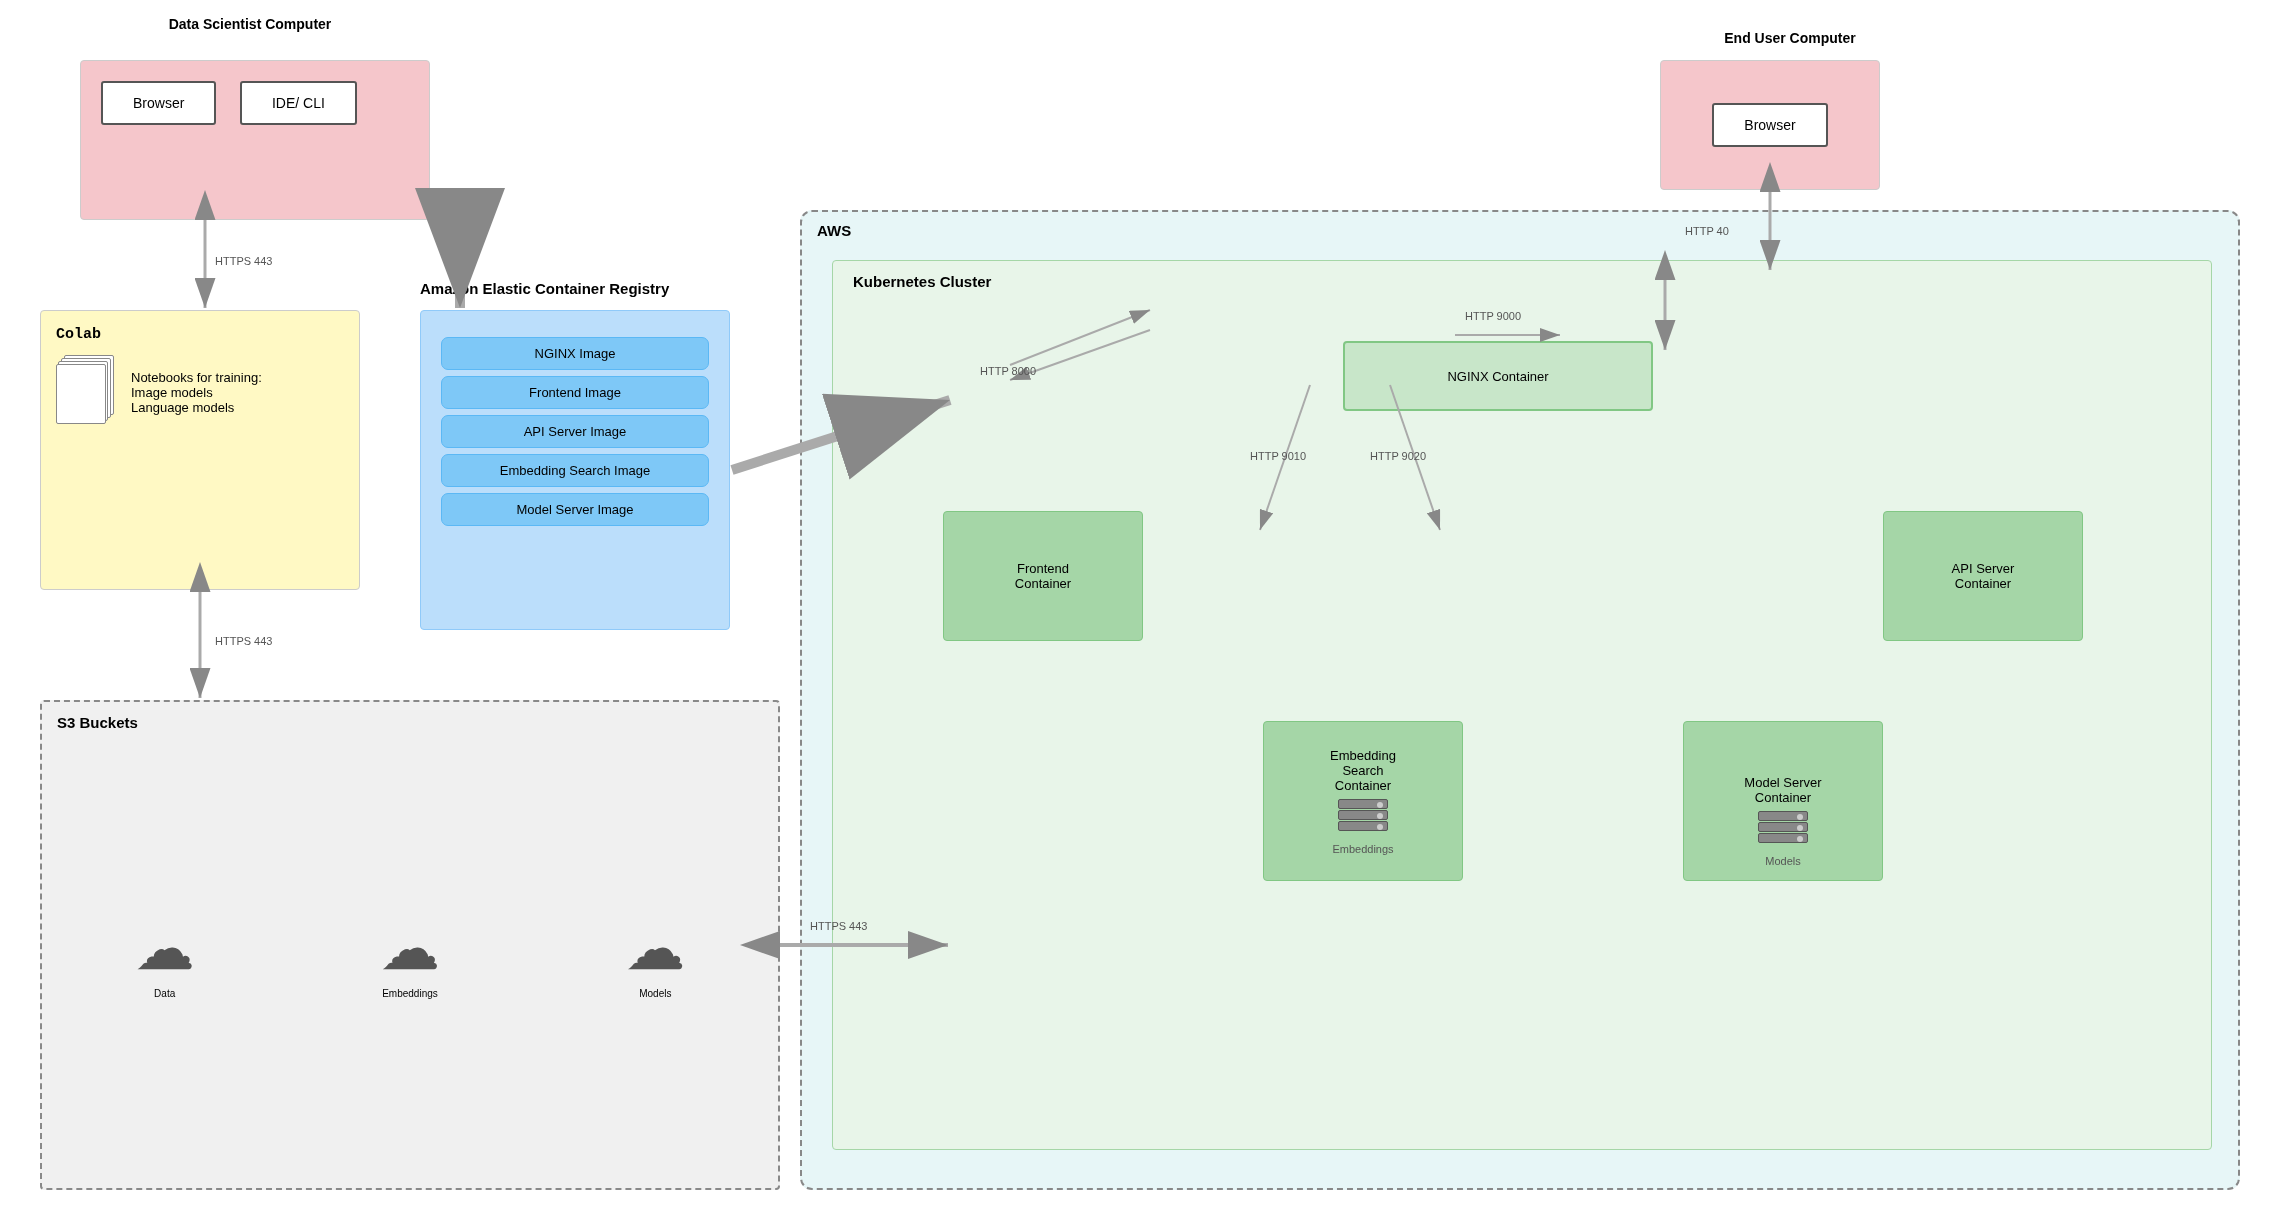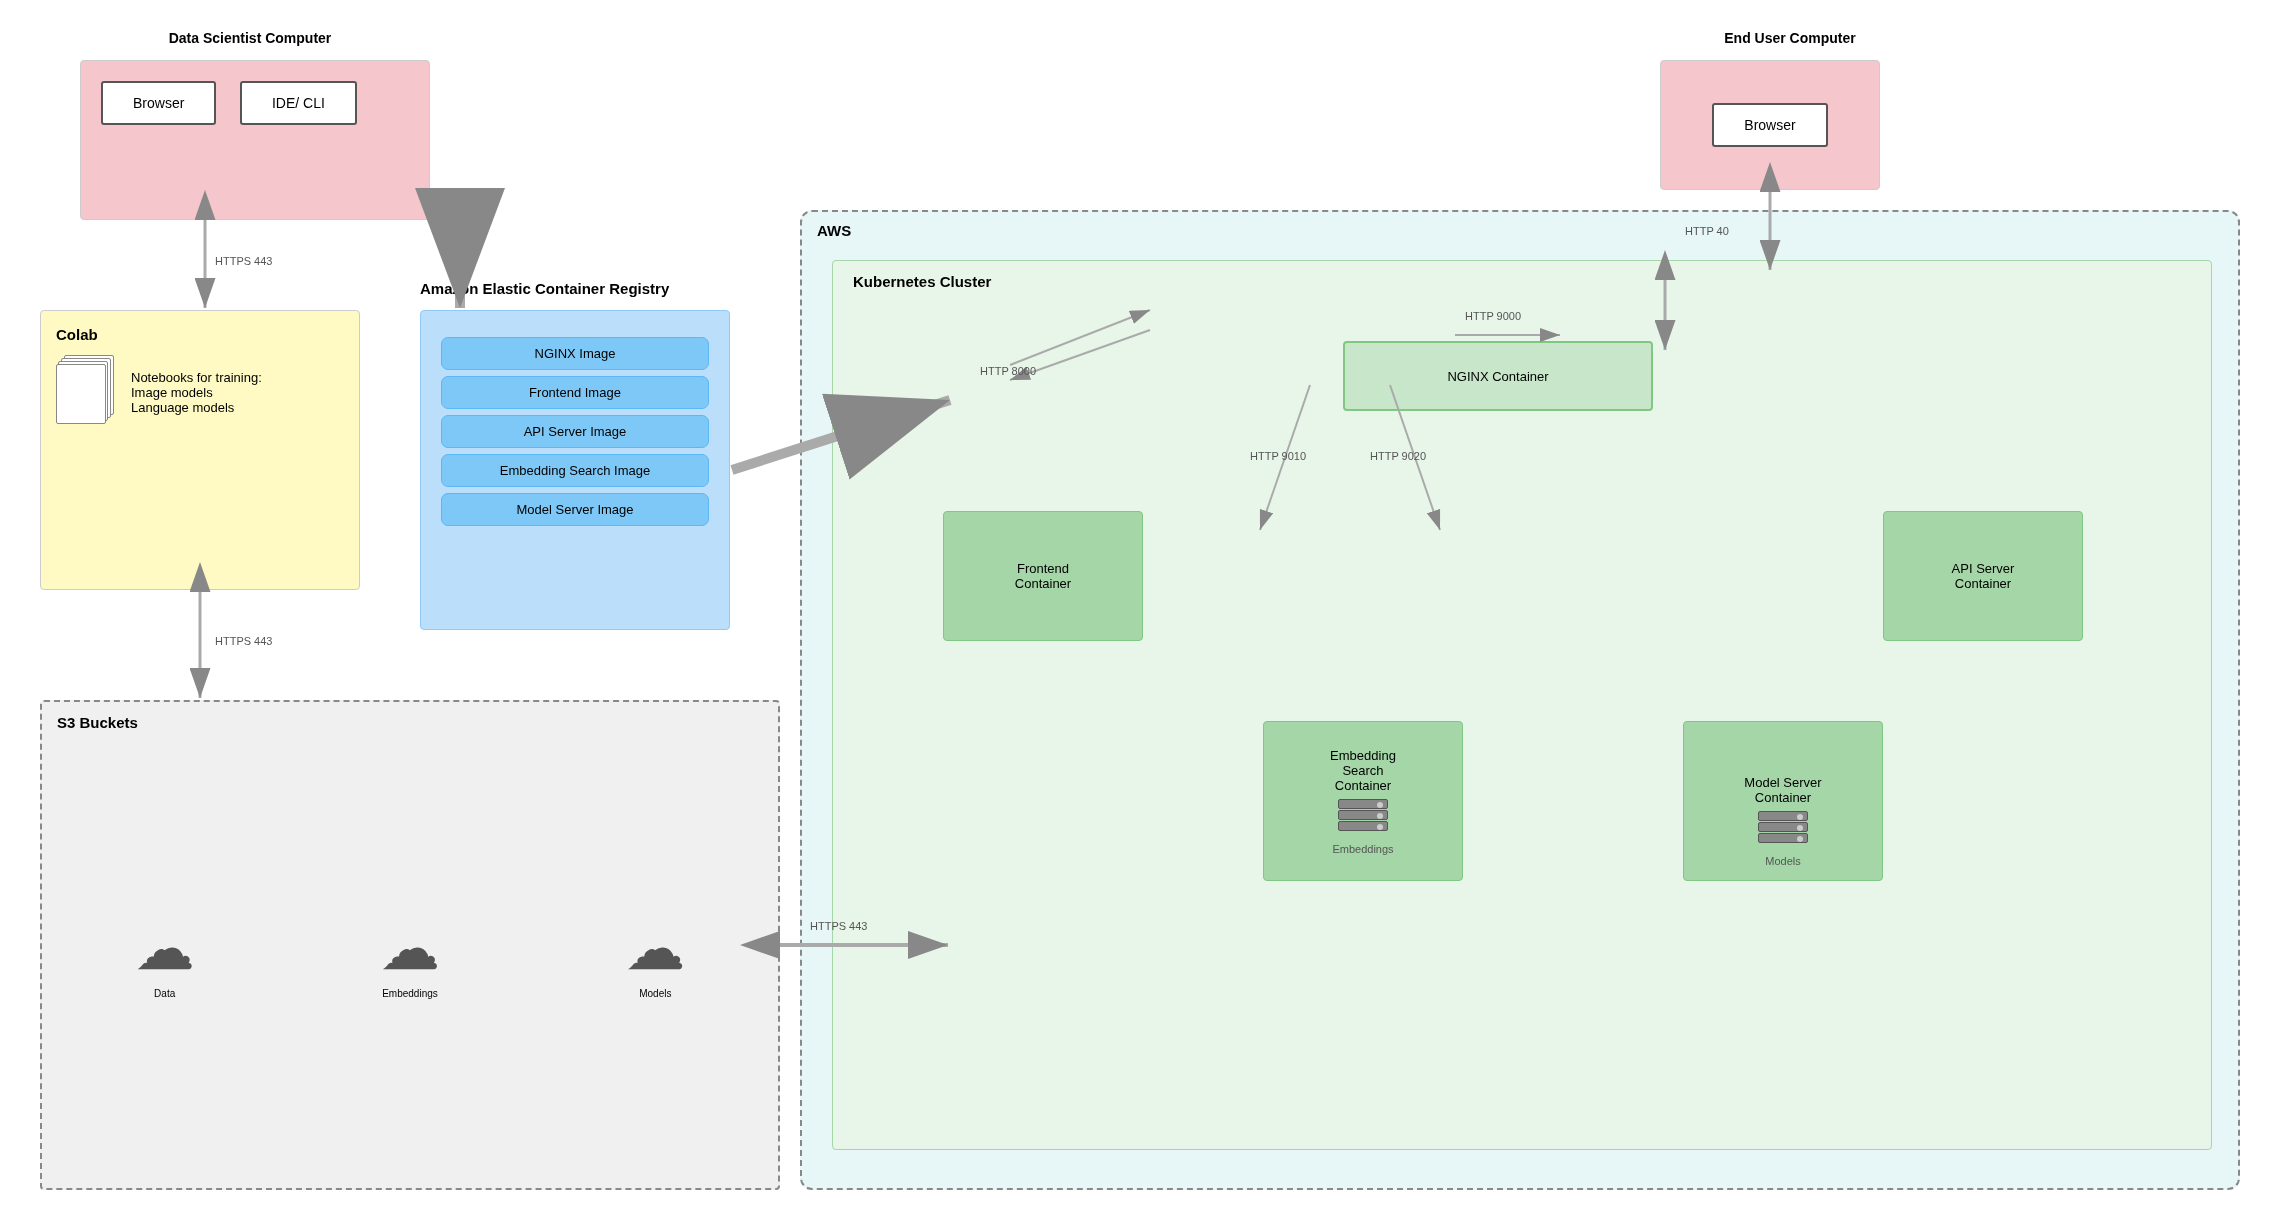--- a/index.html
+++ b/index.html
@@ -189,35 +189,35 @@
       position: absolute;
       font-size: 11px;
       color: #555;
     }
   </style>
 </head>
 <body>
 
 <div class="diagram-container">
 
-  <div class="computer-label" style="left: 120px; top: 30px; width: 260px;">Data Scientist Computer</div>
+  <div class="computer-label" style="left: 120px; top: 16px; width: 260px;">Data Scientist Computer</div>
 
   <div style="position:absolute; left:80px; top:60px; width:350px; height:160px; background:#f5c6cb; border:1px solid #ccc; border-radius:4px; padding:20px 20px;">
     <div class="tool-box" style="margin-right:20px;">Browser</div>
     <div class="tool-box" style="display:inline-block;">IDE/ CLI</div>
   </div>
 
   <div class="computer-label" style="left: 1660px; top: 30px; width: 260px;">End User Computer</div>
 
   <div style="position:absolute; left:1660px; top:60px; width:220px; height:130px; background:#f5c6cb; border:1px solid #ccc; border-radius:4px; display:flex; align-items:center; justify-content:center;">
     <div class="tool-box">Browser</div>
   </div>
 
   <div class="colab-box" style="left:40px; top:310px; width:320px; height:280px;">
-    <div class="bold-label" style="margin-bottom:12px; font-size:15px;">Colab</div>
+    <div class="bold-label" style="margin-bottom:12px; font-size:15px;font-family:Liberation Mono, monospace;">Colab</div>
 
     <div style="display:flex; align-items:flex-start; gap:15px;">
       <div class="notebook-stack">
         <div class="notebook-page"></div>
         <div class="notebook-page"></div>
         <div class="notebook-page"></div>
         <div class="notebook-page"></div>
       </div>
       <div style="margin-top:15px;">
         <div style="white-space:pre-line; font-size:13px;">Notebooks for training:

